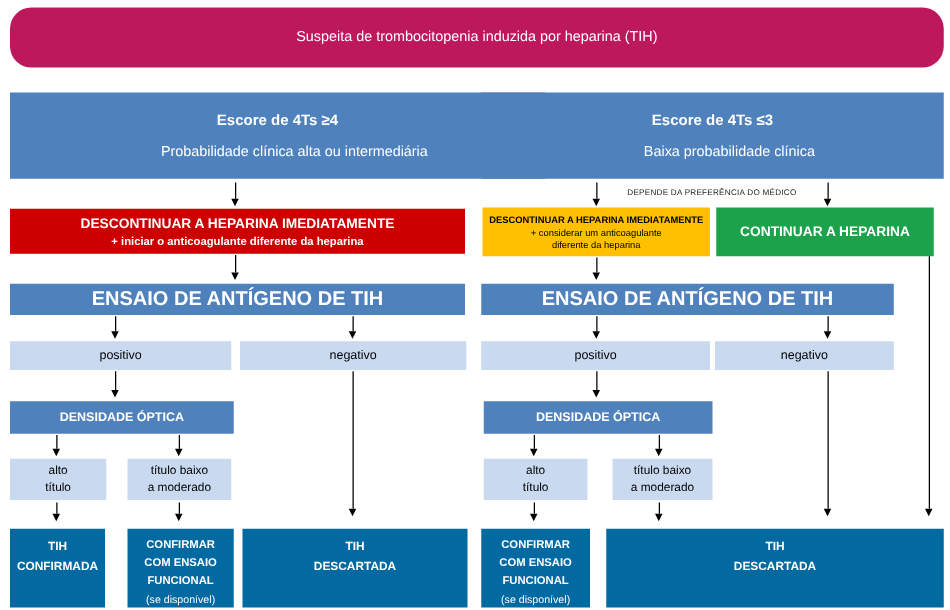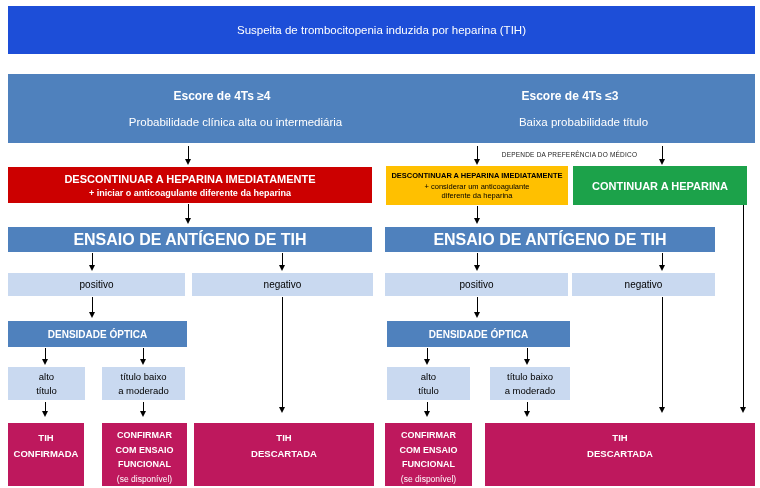--- a/index.html
+++ b/index.html
@@ -1,27 +1,27 @@
 <!DOCTYPE html>
 <html><head>
 <meta charset="utf-8">
 <style>
   html,body{margin:0;padding:0;background:#ffffff;}
   #canvas{
     position:relative;width:760px;height:488px;background:#ffffff;overflow:hidden;
     font-family:"Liberation Sans", sans-serif;color:#000;
   }
   .box{position:absolute;display:flex;flex-direction:column;align-items:center;justify-content:center;text-align:center;box-sizing:border-box;}
-  .banner{background:#1d4ed8;color:#fff;font-size:11.5px;}
+  .banner{background:#be185d;color:#fff;font-size:11.5px;border-radius:17px;}
   .blue{background:#4F81BD;color:#fff;}
   .lightblue{background:#C9D9F0;color:#000;}
   .red{background:#CC0000;color:#fff;}
   .yellow{background:#FFC000;color:#000;}
   .green{background:#1CA24A;color:#fff;}
-  .gray{background:#be185d;color:#fff;justify-content:flex-start;}
+  .gray{background:#0369a1;color:#fff;justify-content:flex-start;}
   .score-title{font-weight:bold;font-size:12px;margin-bottom:13px;}
   .score-sub{font-size:11.5px;margin-left:27px;}
   .action-title{font-weight:bold;font-size:11px;margin-bottom:3px;}
   .action-sub{font-weight:bold;font-size:9px;}
   .y-title{font-weight:bold;font-size:7.5px;margin-bottom:2px;}
   .y-line{font-size:7.5px;line-height:9px;}
   .g-title{font-weight:bold;font-size:11px;}
   .assay-title{font-weight:bold;font-size:16px;}
   .result{font-size:10px;}
   .od-title{font-weight:bold;font-size:10px;}
@@ -45,21 +45,21 @@
     <span>Suspeita de trombocitopenia induzida por heparina (TIH)</span>
   </div>
 
   <div class="box blue" style="left:8px;top:74px;width:428px;height:69px;">
     <span class="score-title">Escore de 4Ts ≥4</span>
     <span class="score-sub">Probabilidade clínica alta ou intermediária</span>
   </div>
 
   <div class="box blue" style="left:385px;top:74px;width:370px;height:69px;">
     <span class="score-title">Escore de 4Ts ≤3</span>
-    <span class="score-sub">Baixa probabilidade título</span>
+    <span class="score-sub">Baixa probabilidade clínica</span>
   </div>
 
   <div class="arrow" style="left:188px;top:146px;height:13px;"></div>
   <div class="arrow" style="left:477px;top:146px;height:13px;"></div>
   <div class="arrow" style="left:662px;top:146px;height:13px;"></div>
 
   <div class="note" style="left:479px;top:151px;width:181px;">DEPENDE DA PREFERÊNCIA DO MÉDICO</div>
 
   <div class="box red" style="left:8px;top:167px;width:364px;height:36px;">
     <span class="action-title">DESCONTINUAR A HEPARINA IMEDIATAMENTE</span>

